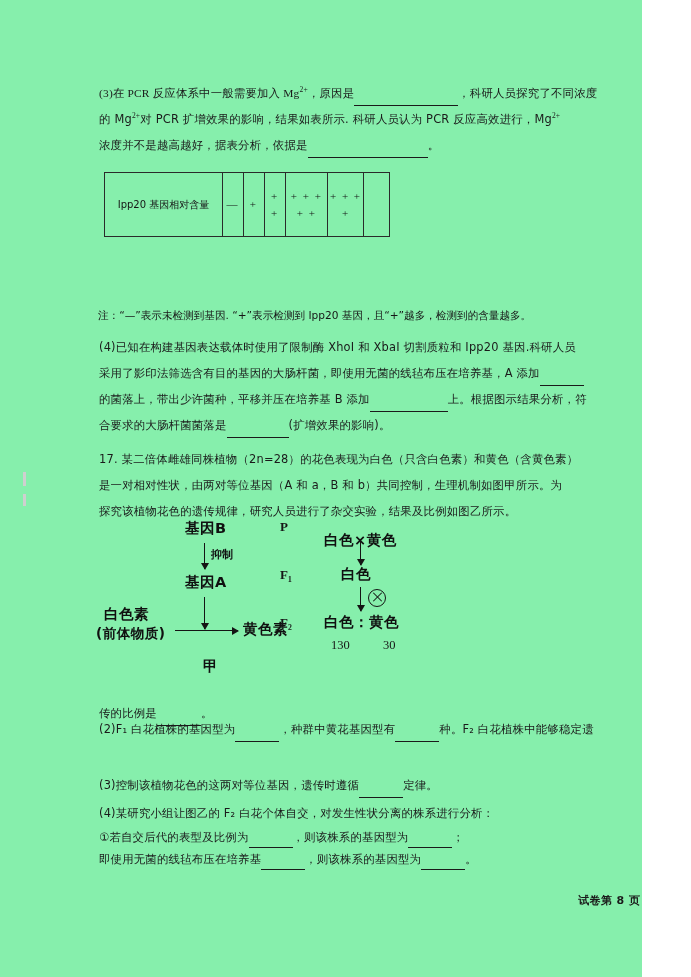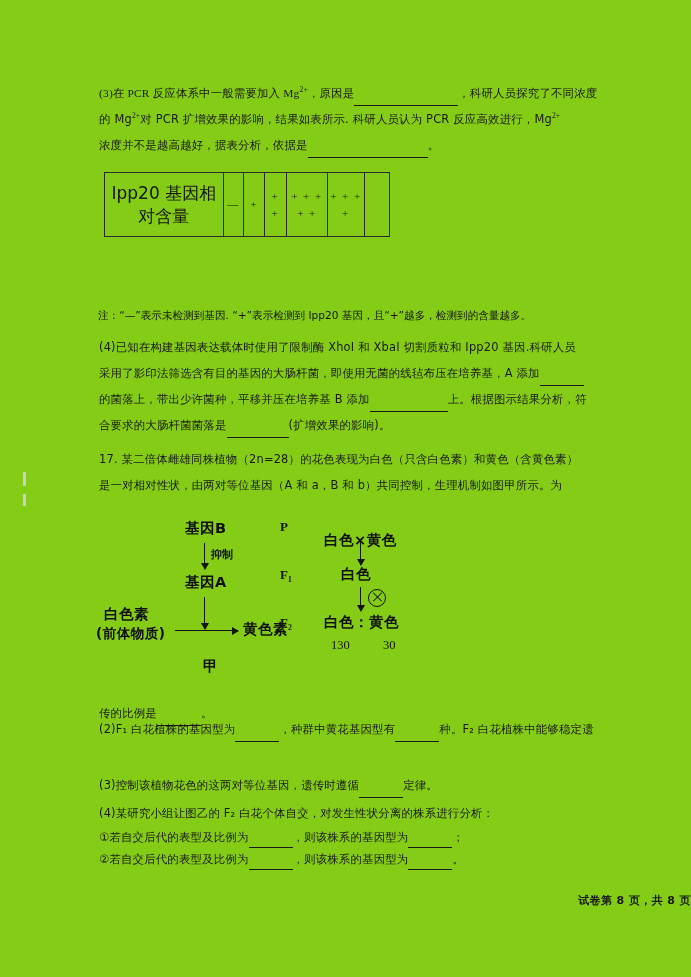--- a/index.html
+++ b/index.html
@@ -6,23 +6,23 @@
     margin: 0;
     padding: 0;
     background: #ffffff;
   }
   body {
     font-family: "DejaVu Sans", "Liberation Sans", sans-serif;
     color: #161616;
   }
   #page {
     position: relative;
-    width: 691px;
+    width: 642px;
     height: 977px;
-    background: #84cc16;
+    background: #86efac;
     overflow: hidden;
   }
 
   
   .para {
     position: absolute;
     font-size: 11.4px;
     line-height: 26px;
     letter-spacing: 0.2px;
     color: #1a1a1a;
@@ -67,21 +67,21 @@
   #mg-table td.hdr-label {
     width: 118px;
     height: 66px;
     line-height: 22px;
     font-size: 11px;
     padding: 4px 2px;
   }
   #mg-table td.row-label {
     width: 118px;
     height: 59px;
-    font-size: 17px;
+    font-size: 10px;
     padding: 2px;
   }
   #mg-table td.conc { height: 66px; font-weight: bold; font-size: 11.5px; }
   #mg-table td.val  { height: 59px; font-size: 11px; }
   .c0 { width: 20px; }
   .c2 { width: 21px; }
   .c3 { width: 21px; }
   .c4 { width: 43px; }
   .c5 { width: 37px; }
   .c6 { width: 26px; }
@@ -276,20 +276,23 @@
   <div class="para" style="left:99px; top:412px; width:512px;">
     <span>合要求的大肠杆菌菌落是</span><span class="ul u-m"></span><span>(扩增效果的影响)。</span>
   </div>
 
   <div class="para" style="left:99px; top:446px; width:512px;">
     <span>17. 某二倍体雌雄同株植物（2n=28）的花色表现为白色（只含白色素）和黄色（含黄色素）</span>
   </div>
   <div class="para" style="left:99px; top:472px; width:512px;">
     <span>是一对相对性状，由两对等位基因（A 和 a，B 和 b）共同控制，生理机制如图甲所示。为</span>
   </div>
+  <div class="para" style="left:99px; top:498px; width:512px;">
+    <span>探究该植物花色的遗传规律，研究人员进行了杂交实验，结果及比例如图乙所示。</span>
+  </div>
 
   <div id="diagram-wrap">
 
     <div class="dg dg-text" style="left:90px; top:4px;">基因B</div>
     <div class="arrow-v" style="left:109px; top:28px; height:26px;"></div>
     <div class="dg dg-small" style="left:116px; top:32px;">抑制</div>
     <div class="dg dg-text" style="left:90px; top:58px;">基因A</div>
     <div class="arrow-v" style="left:109px; top:82px; height:32px;"></div>
 
     <div class="dg dg-text" style="left:9px; top:90px;">白色素</div>
@@ -331,18 +334,18 @@
 
   <div class="para" style="left:99px; top:800px; width:512px;">
     <span>(4)某研究小组让图乙的 F₂ 白花个体自交，对发生性状分离的株系进行分析：</span>
   </div>
 
   <div class="para tight" style="left:99px; top:826px; width:512px;">
     <span>①若自交后代的表型及比例为</span><span class="ul u-s"></span><span>，则该株系的基因型为</span><span class="ul u-s"></span><span>；</span>
   </div>
 
   <div class="para tight" style="left:99px; top:848px; width:512px;">
-    <span>②若自交后代的表型及比例为</span><span class="ul u-s"></span><span>，则该株系的基因型为</span><span class="ul u-s"></span><span>。</span>
+    <span>即使用无菌的线毡布压在培养基</span><span class="ul u-s"></span><span>，则该株系的基因型为</span><span class="ul u-s"></span><span>。</span>
   </div>
 
   <div id="footer">试卷第 8 页，共 8 页</div>
 
 </div>
 
 </body></html>

